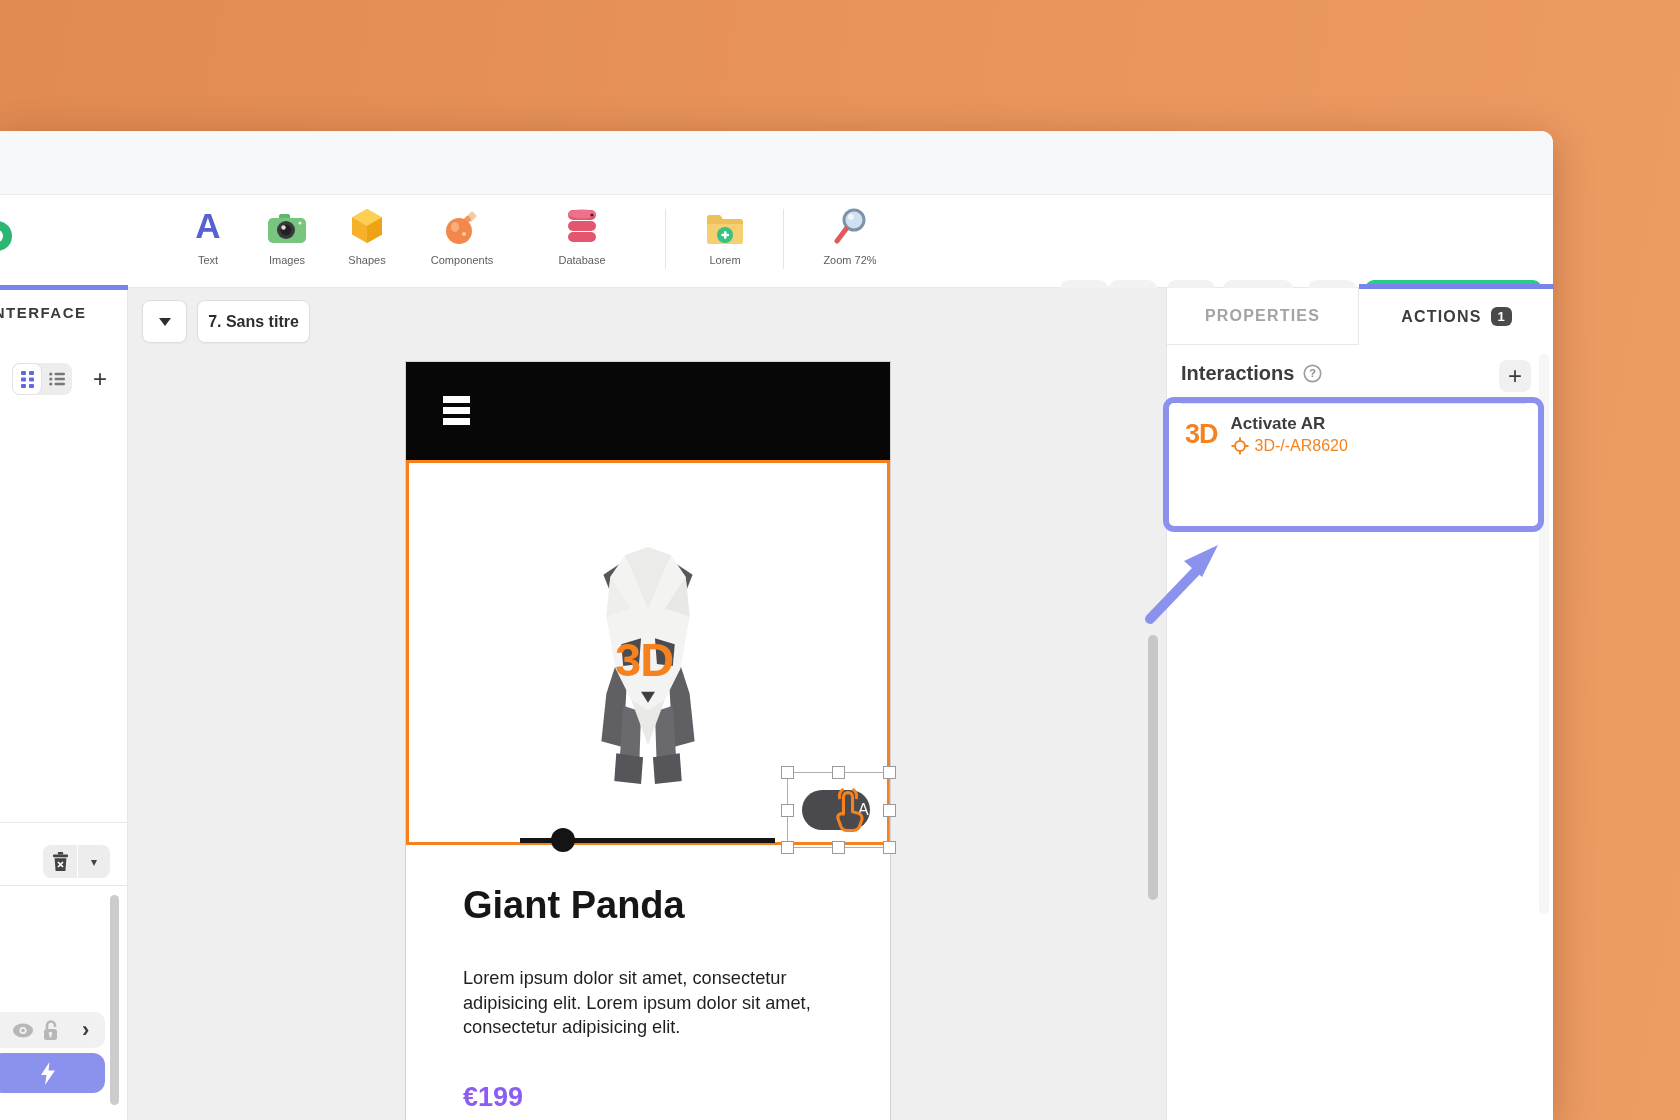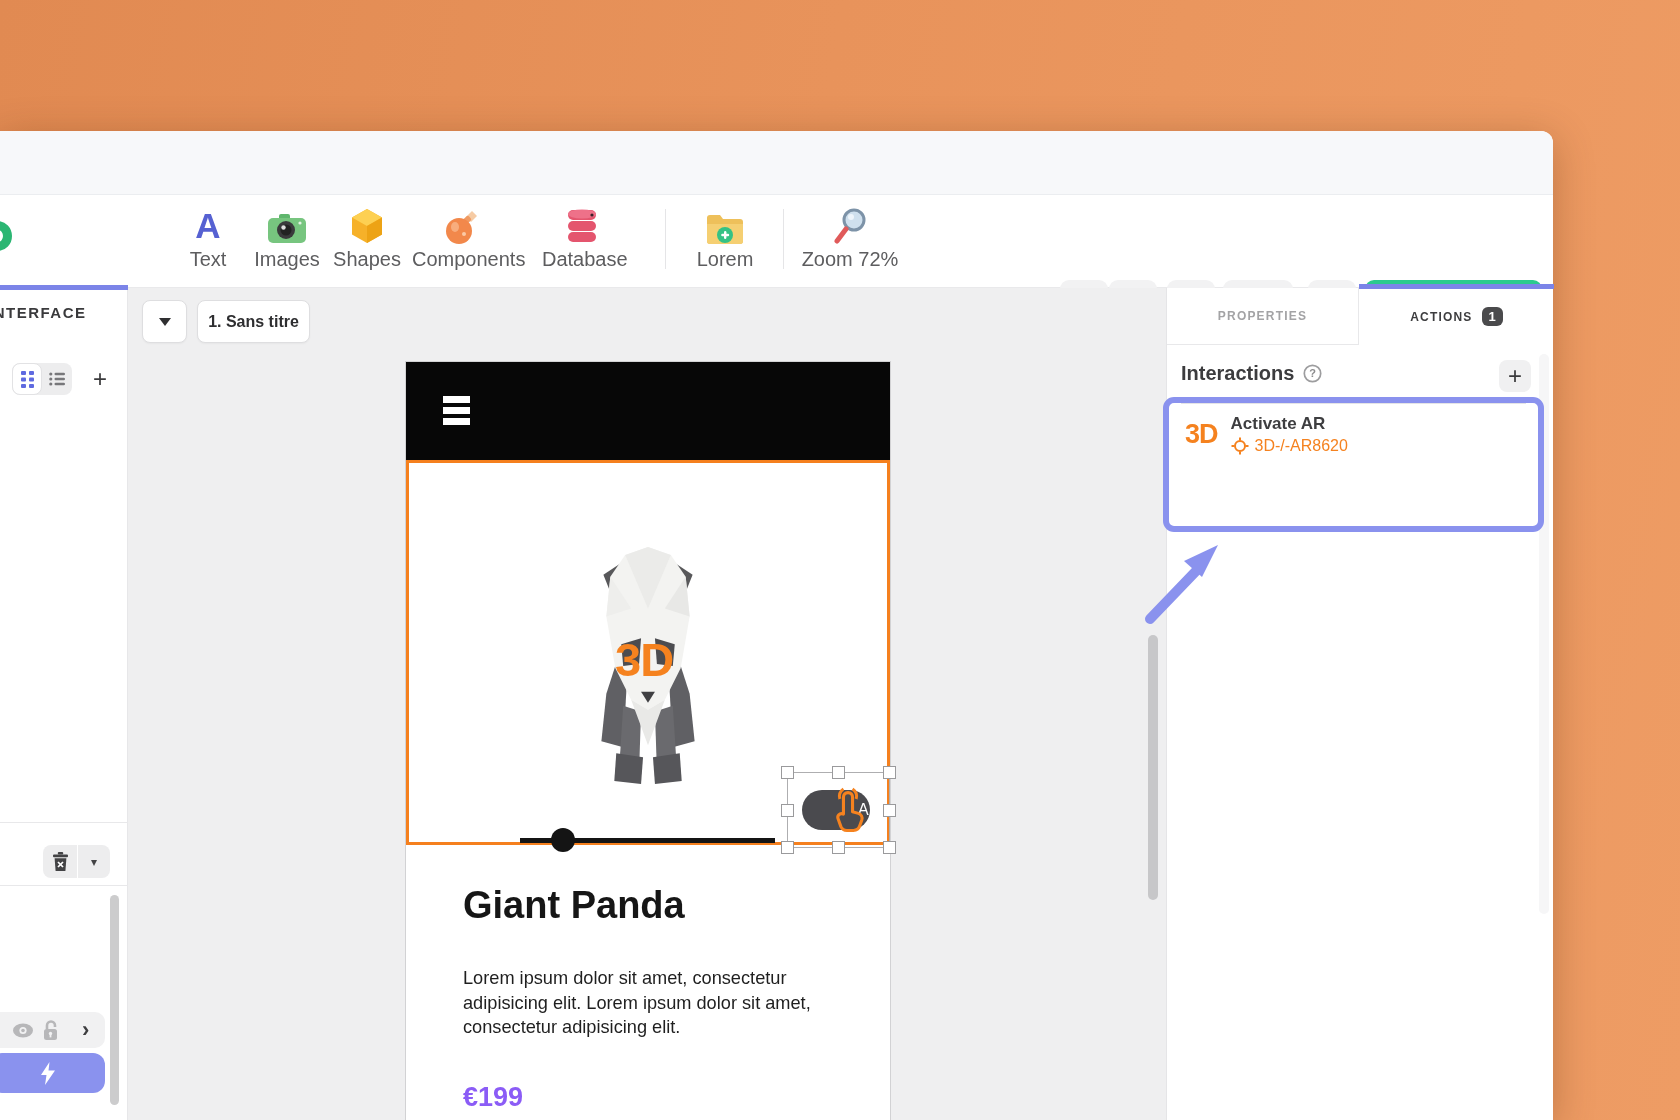--- a/index.html
+++ b/index.html
@@ -4,32 +4,32 @@
 <style>
   * { margin:0; padding:0; box-sizing:border-box; }
   html,body { width:1680px; height:1120px; overflow:hidden; }
   body { font-family:"Liberation Sans","DejaVu Sans",sans-serif; background:linear-gradient(100deg,#e18a52 0%,#e8935b 45%,#ee9c64 100%); }
   .stage { position:relative; width:1680px; height:1120px; }
   .window { position:absolute; left:0; top:131px; width:1553px; height:989px; background:#fff; border-top-right-radius:12px; box-shadow:0 8px 40px rgba(80,35,5,.30); }
   .titlebar { position:absolute; left:0; top:0; width:100%; height:64px; background:#f7f8fa; border-bottom:1px solid #ebedf0; border-top-right-radius:12px; }
   .toolbar { position:absolute; left:0; top:64px; width:100%; height:93px; background:#fff; border-bottom:1px solid #e9e9eb; }
   .tool { position:absolute; top:8px; height:78px; text-align:center; cursor:pointer; }
   .tool .ticon { height:42px; display:flex; align-items:flex-end; justify-content:center; }
-  .tool .tlabel { margin-top:3px; font-size:20px; color:#5d5d5f; }
+  .tool .tlabel { margin-top:9px; font-size:11px; color:#5d5d5f; }
   .vdiv { position:absolute; top:14px; width:1px; height:60px; background:#e5e5e7; }
   .sqbtn { position:absolute; top:85px; height:44px; background:#f2f2f3; border-radius:9px; display:flex; align-items:center; justify-content:center; cursor:pointer; }
   .publish { position:absolute; top:85px; left:1365px; width:177px; height:44px; background:#2bc98e; border-radius:9px; display:flex; align-items:center; justify-content:center; gap:10px; color:#fff; font-size:19px; font-weight:700; cursor:pointer; }
   .leftpanel { position:absolute; left:0; top:157px; width:128px; height:832px; background:#fff; border-right:1px solid #e7e7e9; }
   .canvas { position:absolute; left:128px; top:157px; width:1038px; height:832px; background:#efeff0; }
   .rightpanel { position:absolute; left:1166px; top:157px; width:387px; height:832px; background:#fff; border-left:1px solid #e5e5e7; }
   .phone { position:absolute; left:406px; top:231px; width:484px; height:758px; background:#fff; outline:1px solid #d2d2d4; }
   .ptab { position:absolute; background:#fff; border-radius:8px; border:1px solid #dedee0; display:flex; align-items:center; justify-content:center; cursor:pointer; box-shadow:0 1px 2px rgba(0,0,0,.04); }
   .handle { position:absolute; width:13px; height:13px; background:#fff; border:1px solid #9a9a9c; }
   .seg { display:flex; background:#ededee; border-radius:8px; }
-  .tabtxt { font-size:12px; font-weight:700; letter-spacing:1.2px; }
+  .tabtxt { font-size:16px; font-weight:700; letter-spacing:1.2px; }
   .hbar { width:27px; height:7px; background:#fff; margin-bottom:4px; }
   .lpdiv { position:absolute; left:0; width:128px; height:1px; background:#e8e8ea; }
 </style>
 </head>
 <body>
 
 <div class="stage">
   <div class="window">
 
     <div class="titlebar"></div>
@@ -242,21 +242,21 @@
       </div>
     </div>
 
     <div class="canvas">
       <div class="ptab" style="left:14px;top:12px;width:45px;height:43px;">
         <svg width="12" height="8" viewBox="0 0 12 8">
             <polygon points="0,0 12,0 6,8" fill="#2f2f31"></polygon>
           </svg>
       </div>
       <div class="ptab" style="left:69px;top:12px;width:113px;height:43px;">
-        <span style="font-size:16px;font-weight:700;color:#2e2e30;">1. Sans titre</span>
+        <span style="font-size:16px;font-weight:700;color:#2e2e30;">7. Sans titre</span>
       </div>
       <div style="position:absolute;left:1020px;top:347px;width:10px;height:265px;background:#c7c7c9;border-radius:6px;"></div>
     </div>
 
     <div class="phone">
       <div style="position:absolute;left:0;top:0;width:484px;height:98px;background:#070707;">
         <div style="position:absolute;left:37px;top:34px;">
           <div class="hbar"></div>
             <div class="hbar"></div>
             <div class="hbar" style="margin-bottom:0;"></div>

